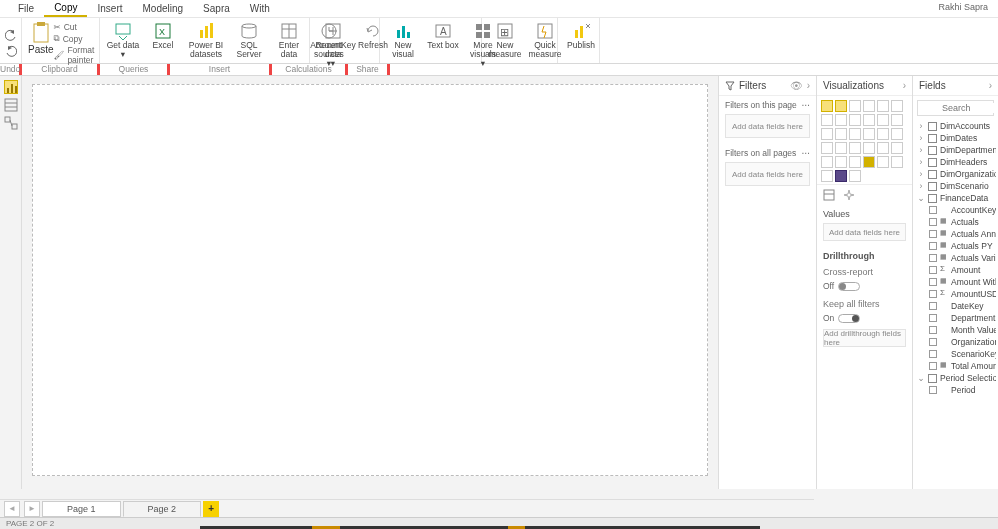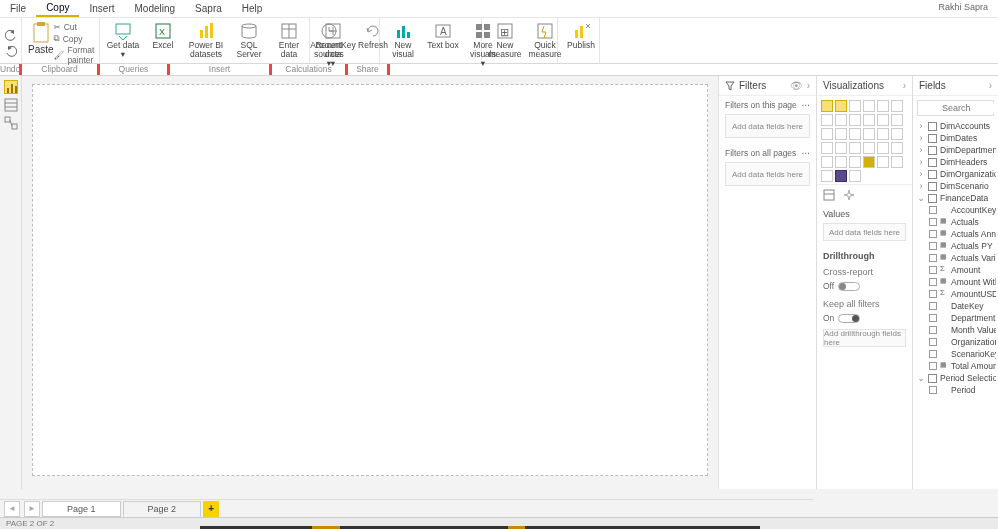--- a/index.html
+++ b/index.html
@@ -1,19 +1,19 @@
 <!DOCTYPE html>
 <html><head>
 <meta charset="utf-8">
 <style>
 * { margin: 0; padding: 0; box-sizing: border-box; font-family: "Segoe UI", Tahoma, sans-serif; }
 body { width: 998px; height: 529px; background: #f3f3f3; font-size: 10px; color: #333; overflow: hidden; position: relative; }
 
 
-.menubar { height: 18px; background: #fff; display: flex; align-items: center; border-bottom: 1px solid #e6e6e6; }
+.menubar { height: 18px; background: #fff; display: flex; align-items: center; padding-left: 8px; border-bottom: 1px solid #e6e6e6; }
 .menubar .tab { padding: 2px 10px; cursor: pointer; color: #444; }
 .menubar .tab.active { color: #000; border-bottom: 2px solid #d2b100; }
 .topright { position: absolute; right: 10px; top: 2px; font-size: 9px; color: #666; }
 
 
 .ribbon { height: 46px; background: #fff; display: flex; border-bottom: 1px solid #d8d8d8; }
 .ribbon-edge { width: 22px; border-right: 1px solid #e5e5e5; display: flex; flex-direction: column; align-items: center; justify-content: center; gap: 4px; padding-top: 4px; }
 .ribbon-group { border-right: 1px solid #e5e5e5; display: flex; padding: 2px 6px 0 6px; }
 .ribbon-group .inner { display: flex; align-items: flex-start; gap: 6px; }
 .rbtn { display: flex; flex-direction: column; align-items: center; justify-content: flex-start; width: 34px; cursor: pointer; text-align: center; padding-top: 2px; }
@@ -87,21 +87,21 @@
 </style>
 </head>
 <body>
 
 <div class="menubar">
   <div class="tab">File</div>
   <div class="tab active">Copy</div>
   <div class="tab">Insert</div>
   <div class="tab">Modeling</div>
   <div class="tab">Sapra</div>
-  <div class="tab">Help</div>
+  <div class="tab">With</div>
 </div>
 <div class="topright">Rakhi Sapra</div>
 
 <div class="ribbon">
   <div class="ribbon-edge">
     <svg class="ic" width="12" height="12">
         <path d="M9 3 A5 5 0 1 0 10 8" stroke="#666" fill="none"></path>
         <path d="M9 1 L9 5 L5 3 Z" fill="#666"></path>
       </svg>
     <svg class="ic" width="12" height="12">

